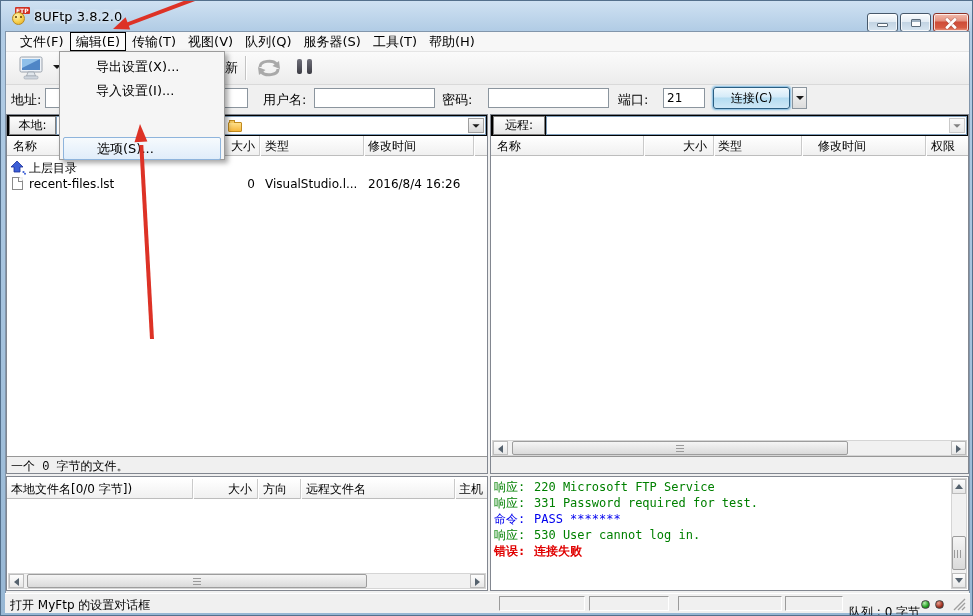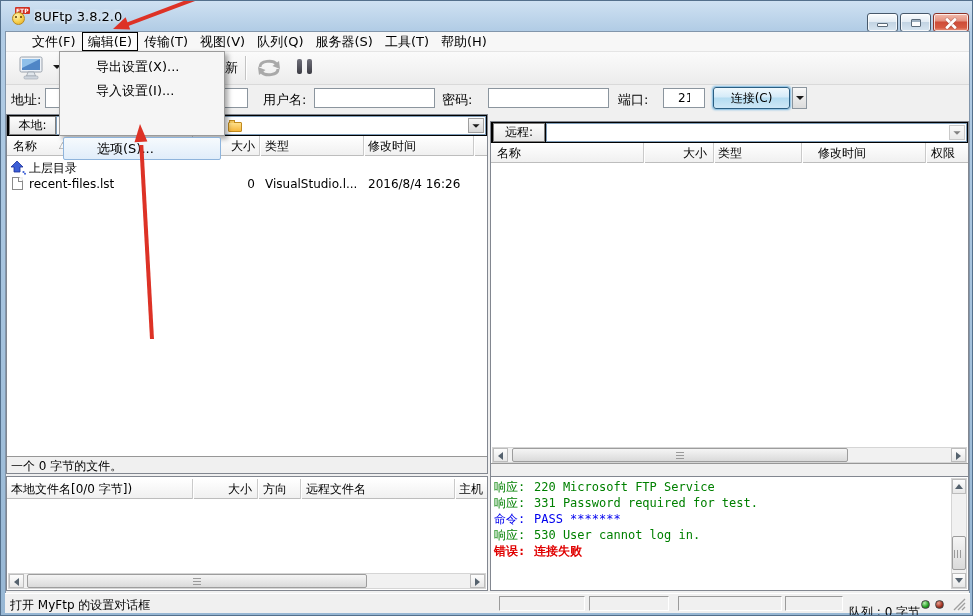--- a/index.html
+++ b/index.html
@@ -31,34 +31,34 @@
   .glyph-x b{position:absolute;left:50%;top:8px;width:14px;height:3px;margin-left:-7px;background:#fff;
       border-radius:1px;box-shadow:0 0 1px #7a2018;}
   .glyph-x b:nth-child(1){transform:rotate(45deg);}
   .glyph-x b:nth-child(2){transform:rotate(-45deg);}
 
   
   .client{position:absolute;left:4px;top:30px;width:965px;height:582px;background:#f0f0f0;border:1px solid #8296ab;}
 
   
   .menubar{position:absolute;left:5px;top:31px;width:963px;height:20px;background:#f7f7f7;display:flex;
-      padding-left:20px;border-bottom:1px solid #e5e5e5;}
+      padding-left:8px;border-bottom:1px solid #e5e5e5;}
   .mitem{padding:1px 6px;white-space:nowrap;cursor:default;}
   .mitem.pressed{border:1px solid #000000;background:#fcfcfc;padding:0 5px;}
 
   
   .toolbar{position:absolute;left:5px;top:51px;width:963px;height:33px;
       background:linear-gradient(#fbfbfb,#ececec);border-bottom:1px solid #d9d9d9;}
   .tsep{position:absolute;width:0;height:24px;border-left:1px solid #c3c3c3;border-right:1px solid #fff;}
   .pausebar{position:absolute;width:5px;height:15px;border-radius:2px;background:linear-gradient(#70707a,#3c3c44);}
   .caret{width:0;height:0;border-left:4px solid transparent;border-right:4px solid transparent;border-top:4px solid #1a1a1a;}
 
   
   .lbl{position:absolute;font-size:13px;white-space:nowrap;}
-  .tbox{position:absolute;height:20px;background:#fff;border:1px solid #8b959e;font:12px "DejaVu Sans","Liberation Sans",sans-serif;padding:1px 14px;}
+  .tbox{position:absolute;height:20px;background:#fff;border:1px solid #8b959e;font:12px "DejaVu Sans","Liberation Sans",sans-serif;padding:1px 3px;}
   .connect{position:absolute;height:22px;border:1px solid #2b5f83;border-radius:3px;font-size:12px;text-align:center;
       background:linear-gradient(#f0f8fd,#d5ebf8 45%,#b4dcf1 50%,#cfe8f7);box-shadow:0 0 2px 1px #7ab8e0;line-height:20px;}
   .dropbtn{position:absolute;height:22px;width:15px;border:1px solid #8b959e;background:linear-gradient(#f8f8f8,#dcdcdc);}
   .dropbtn .caret{margin:8px auto 0;}
 
   
   .panel{position:absolute;background:#fff;border:1px solid #828790;}
   .toprow{position:absolute;left:0;top:0;right:0;height:21px;background:#000000;}
   .tab{position:absolute;top:1px;height:19px;border:1px solid #7e7e7e;background:linear-gradient(#fdfdfd,#e7e7e7);
       font-size:12px;text-align:center;line-height:17px;}
@@ -105,21 +105,21 @@
 
   
   .statusbar{position:absolute;left:4px;top:592px;width:965px;height:20px;background:#f0f0f0;border-top:1px solid #fff;font-size:12px;}
   .ssec{position:absolute;top:2px;height:15px;background:#f0f0f0;
       border:1px solid;border-color:#9b9b9b #fff #fff #9b9b9b;}
   .led{position:absolute;top:6px;width:9px;height:9px;border-radius:50%;border:1px solid #444;}
   .led.green{background:radial-gradient(circle at 35% 30%,#b8f0b0,#22a022 60%,#0d6b0d);}
   .led.red{background:radial-gradient(circle at 35% 30%,#e8a090,#a03020 60%,#661008);}
 
   
-  .popup{position:absolute;left:58px;top:50px;width:166px;height:85px;background:#f5f5f5;border:1px solid #9b9b9b;
+  .popup{position:absolute;left:58px;top:50px;width:166px;height:109px;background:#f5f5f5;border:1px solid #9b9b9b;
       box-shadow:3px 3px 5px rgba(0,0,0,.35);z-index:60;}
   .pitem{position:absolute;left:3px;width:158px;height:22px;line-height:22px;padding-left:33px;font-size:13px;white-space:nowrap;}
   .pitem.hot{border:1px solid #8eb4dc;border-radius:2px;background:linear-gradient(#f6fafd,#e0edfa);height:23px;line-height:21px;}
 
   .anno{position:absolute;left:0;top:0;z-index:99;pointer-events:none;}
 </style>
 </head>
 <body>
 
 <div class="win">
@@ -226,24 +226,24 @@
       <div class="icon-file" style="left:3px;">
           <div class="fileicon">
             <i></i>
           </div>
         </div>
       <span class="abs nowrap" style="left:20px;top:1px;">recent-files.lst</span>
       <span class="abs" style="left:188px;top:1px;width:58px;text-align:right;">0</span>
       <span class="abs nowrap" style="left:256px;top:1px;">VisualStudio.l...</span>
       <span class="abs nowrap" style="left:359px;top:1px;">2016/8/4 16:26</span>
     </div>
-    <div class="statusstrip" style="bottom:0;">一个 0 字节的文件。</div>
-  </div>
-
-  <div class="panel" style="left:489px;top:120px;width:479px;height:360px;">
+    <div class="statusstrip" style="bottom:0;font-family:Liberation Mono, monospace;">一个 0 字节的文件。</div>
+  </div>
+
+  <div class="panel" style="left:489px;top:113px;width:479px;height:360px;">
     <div class="toprow">
       <div class="tab" style="left:2px;width:52px;">远程:</div>
       <div class="combo" style="left:55px;width:421px;">
         <div class="combo-arrow" style="opacity:.55;">
             <div class="caret"></div>
           </div>
       </div>
     </div>
     <div class="lvheader" style="top:21px;width:477px;">
       <span class="hcol" style="left:6px;">名称</span>

